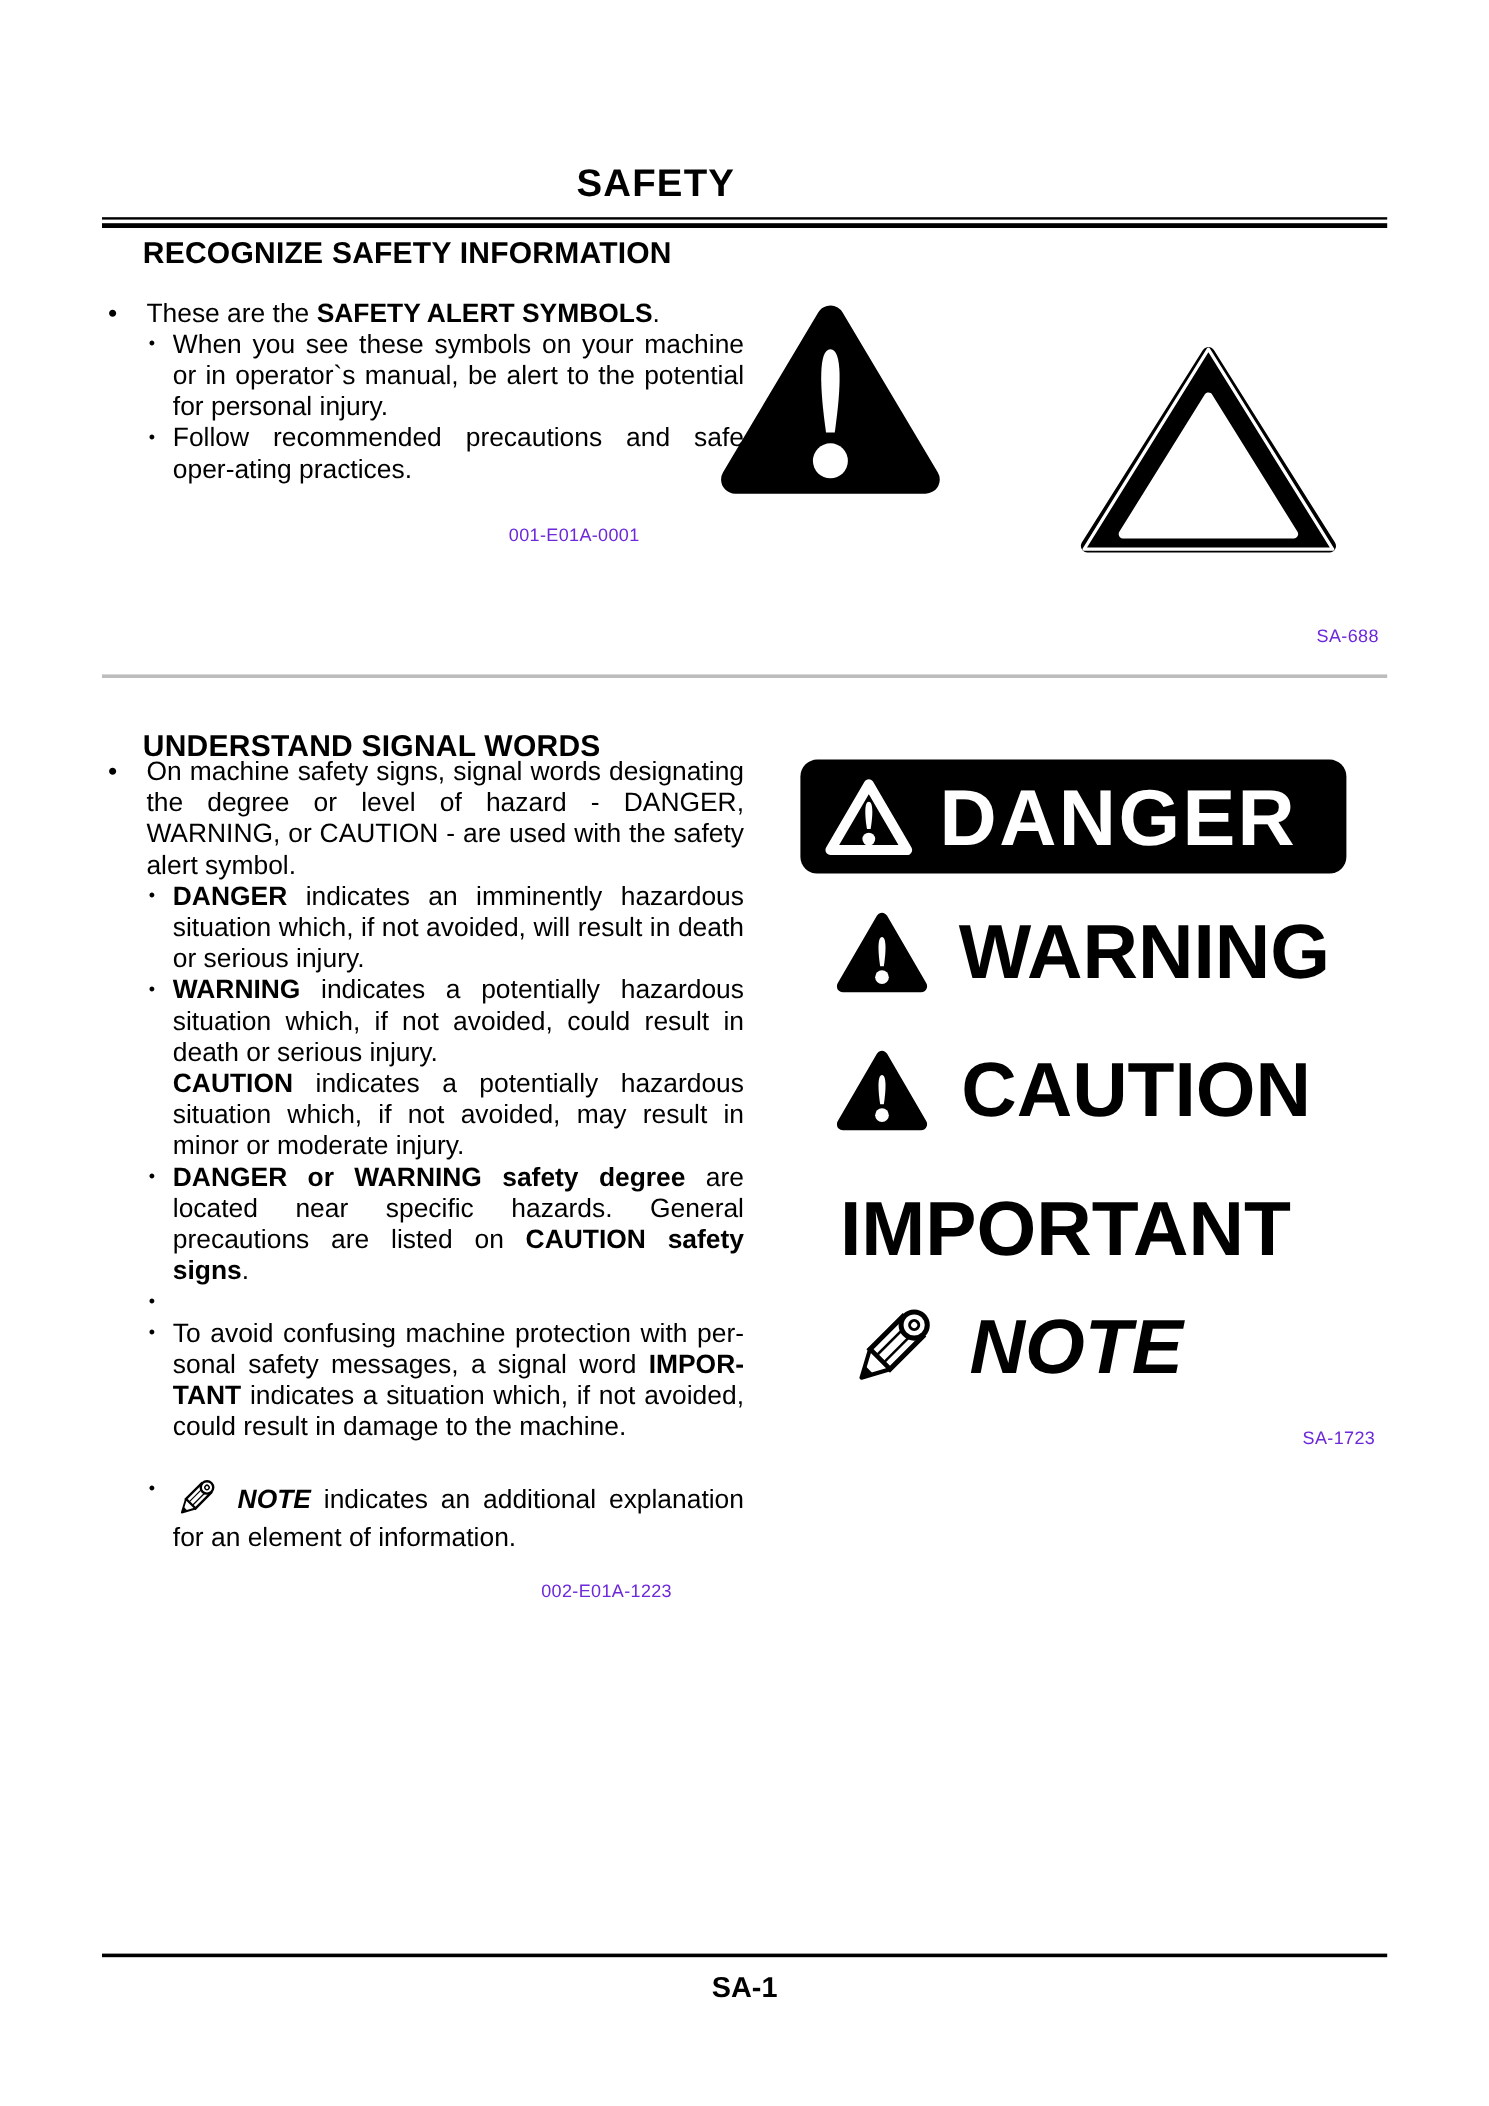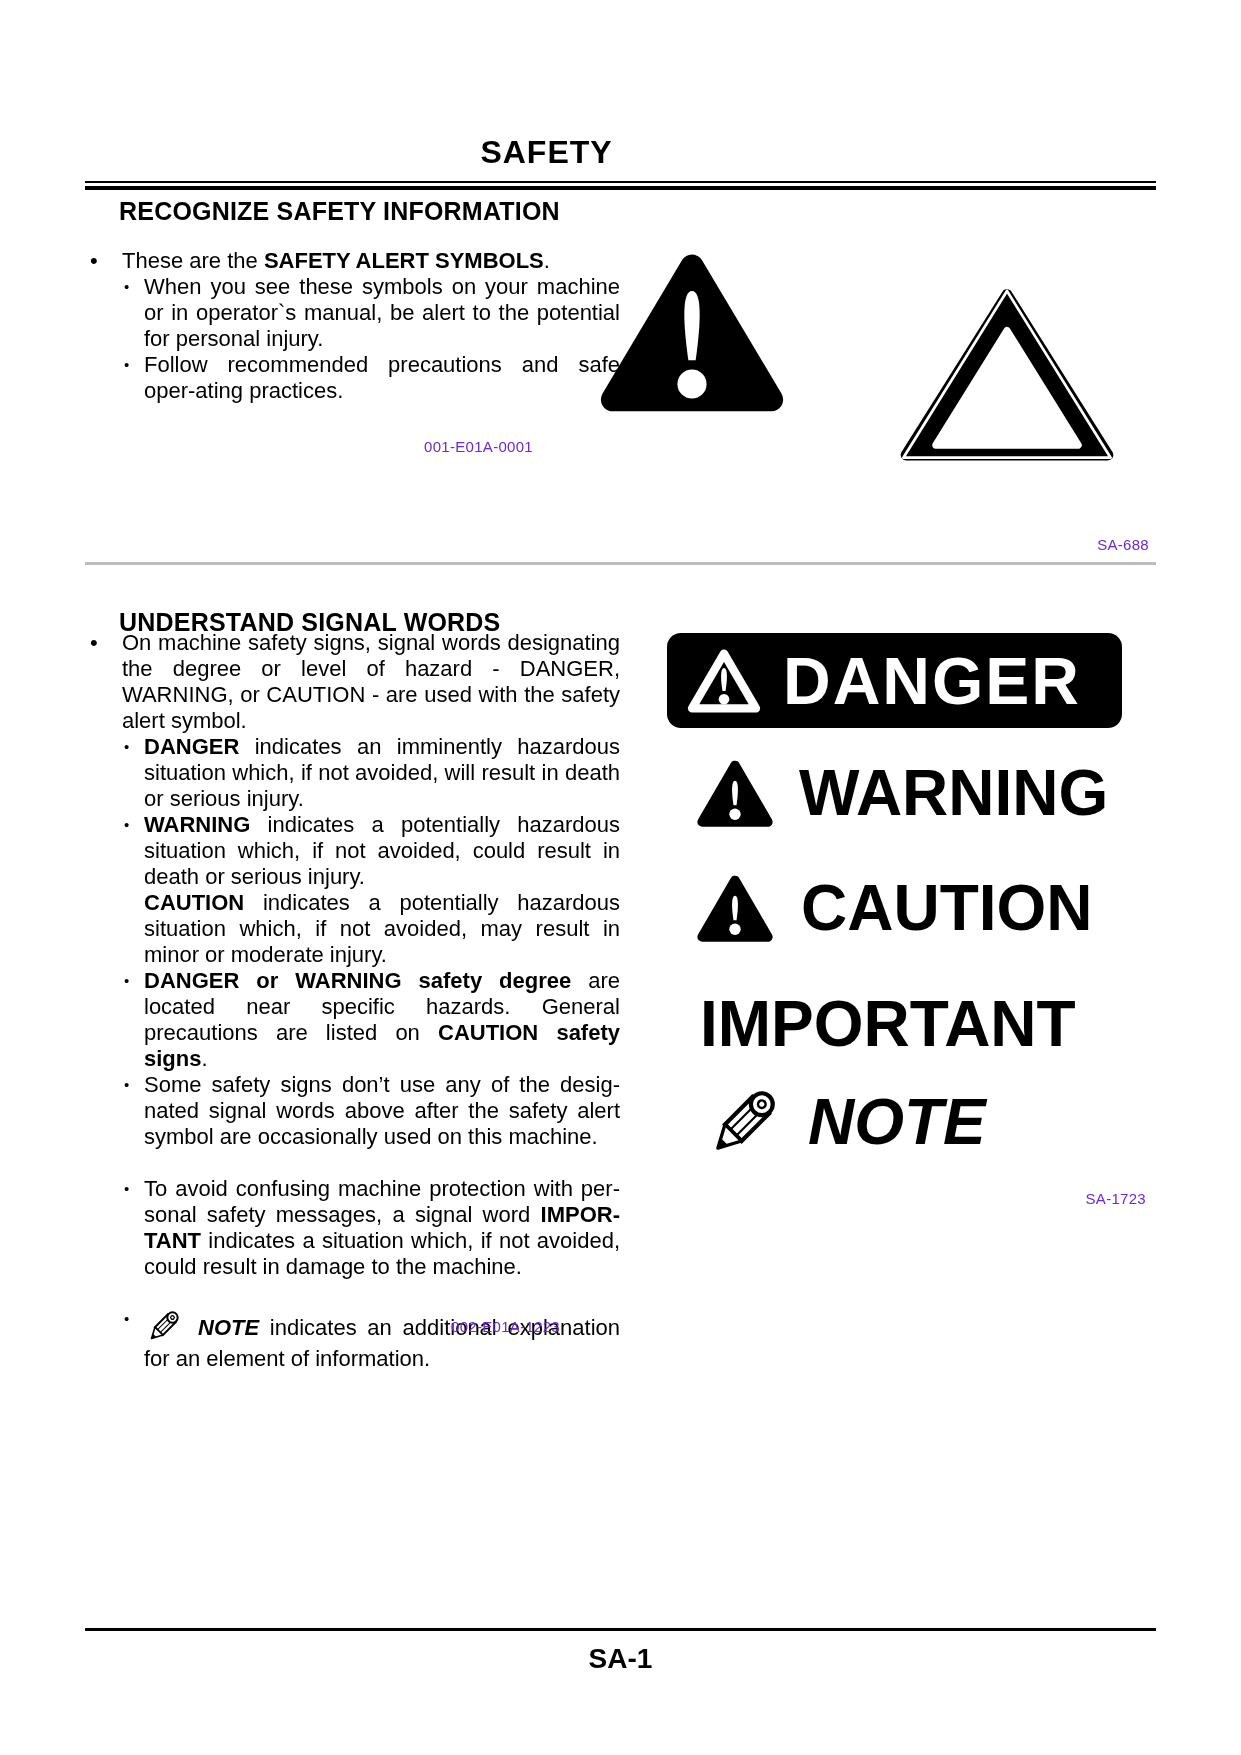--- a/index.html
+++ b/index.html
@@ -30,21 +30,21 @@
   .mk{position:absolute;top:0;}
   .mk1{left:2px;}
   .mk2{left:36px;font-size:15px;line-height:26px;}
   .ptext b{font-weight:700;}
   .it{font-style:italic;}
   .pencil-inline{vertical-align:-11px;margin-right:14px;}
   
   .code{font-size:15px;color:#6d28d9;letter-spacing:0.3px;}
   #s1-code{top:438px;left:88px;width:445px;text-align:right;}
   #s2-code{top:1318px;left:88px;width:472px;text-align:right;}
-  #s1-ref{top:536px;left:949px;width:200px;text-align:right;}
+  #s1-ref{top:522px;left:949px;width:200px;text-align:right;}
   #s2-ref{top:1190px;left:946px;width:200px;text-align:right;}
   
   #divider{top:562px;left:85px;width:1071px;height:3px;background:#bdbdbd;}
   
   #sym-filled{top:251px;left:599px;}
   #sym-outlined{top:282px;left:894px;}
   
   #danger-sign{top:633px;left:667px;width:455px;height:95px;background:#000;
     border-radius:14px;display:flex;align-items:center;padding-left:18px;box-sizing:border-box;}
   #danger-label{color:#fff;font-size:66px;font-weight:700;letter-spacing:2px;margin-left:20px;line-height:1;}
@@ -52,21 +52,21 @@
   #warning-row{top:758px;left:697px;}
   #caution-row{top:873px;left:697px;}
   .sig-label{font-size:64px;font-weight:700;line-height:1;letter-spacing:0;}
   #warning-row .sig-label{margin-left:26px;}
   #caution-row .sig-label{margin-left:28px;}
   #important-label{top:992px;left:700px;font-size:64px;font-weight:700;line-height:1;}
   #note-row{top:1080px;left:702px;}
   #note-label{font-size:64px;font-weight:700;font-style:italic;margin-left:22px;line-height:1;}
   
   #footer-rule{top:1628px;left:85px;width:1071px;height:3px;background:#000;}
-  #page-number{top:1643px;left:85px;width:1071px;text-align:center;font-size:28px;font-weight:700;}
+  #page-number{top:1643px;left:85px;width:1071px;text-align:center;font-size:24px;font-weight:700;}
 </style>
 </head>
 <body>
 
 <div class="abs" id="page-title">SAFETY</div>
 <div class="abs" id="rule-thin"></div>
 <div class="abs" id="rule-thick"></div>
 
 <div class="abs sec-heading" id="h-recognize">RECOGNIZE SAFETY INFORMATION</div>
 
@@ -119,21 +119,20 @@
   </div>
   <div class="para l2">
     <span class="ptext"><b>CAUTION</b><span> indicates a potentially hazardous situation which, if not avoided, may result in minor or moderate injury.</span></span>
   </div>
   <div class="para l2">
     <span class="mk mk2">•</span>
     <span class="ptext"><b>DANGER or WARNING safety degree</b><span> are located near specific hazards. General precautions are listed on </span><b>CAUTION safety signs</b><span>.</span></span>
   </div>
   <div class="para l2">
     <span class="mk mk2">•</span>
-    <span class="ptext"><span>Some safety signs don’t use any of the desig-nated signal words above after the safety alert symbol are occasionally used on this machine.</span></span>
   </div>
   <div class="para l2 gap">
     <span class="mk mk2">•</span>
     <span class="ptext"><span>To avoid confusing machine protection with per-sonal safety messages, a signal word </span><b>IMPOR-TANT</b><span> indicates a situation which, if not avoided, could result in damage to the machine.</span></span>
   </div>
   <div class="para l2 gap">
     <span class="mk mk2">•</span>
     <span class="ptext">
       <svg class="pencil-inline" width="40" height="40" viewBox="0 0 100 100">
         <g transform="rotate(45 50 50)">

